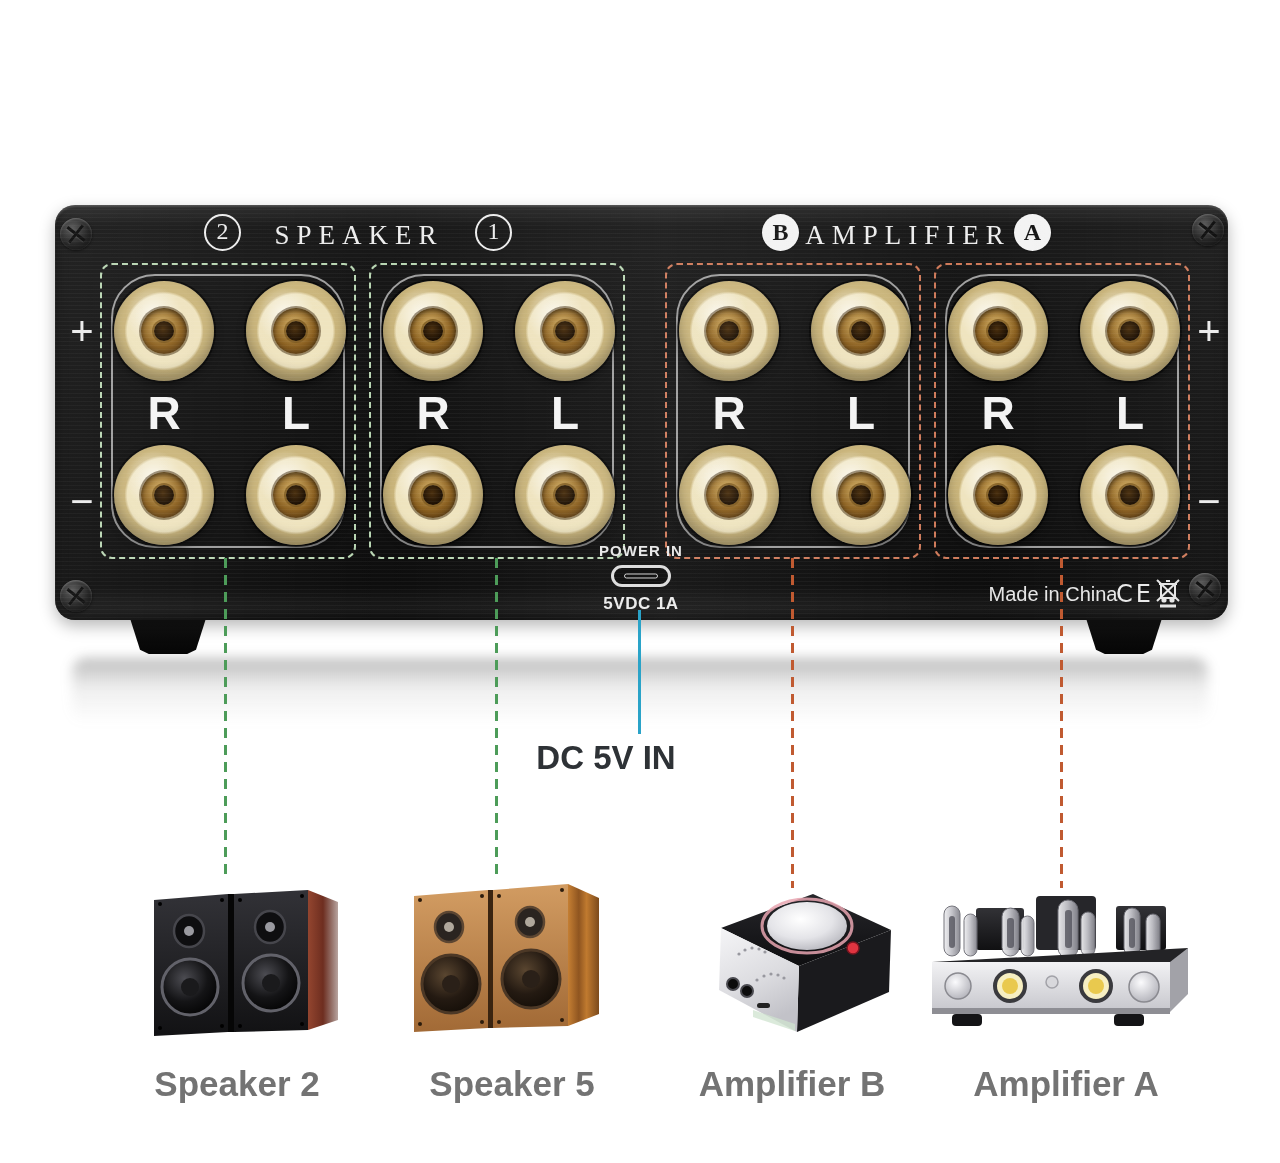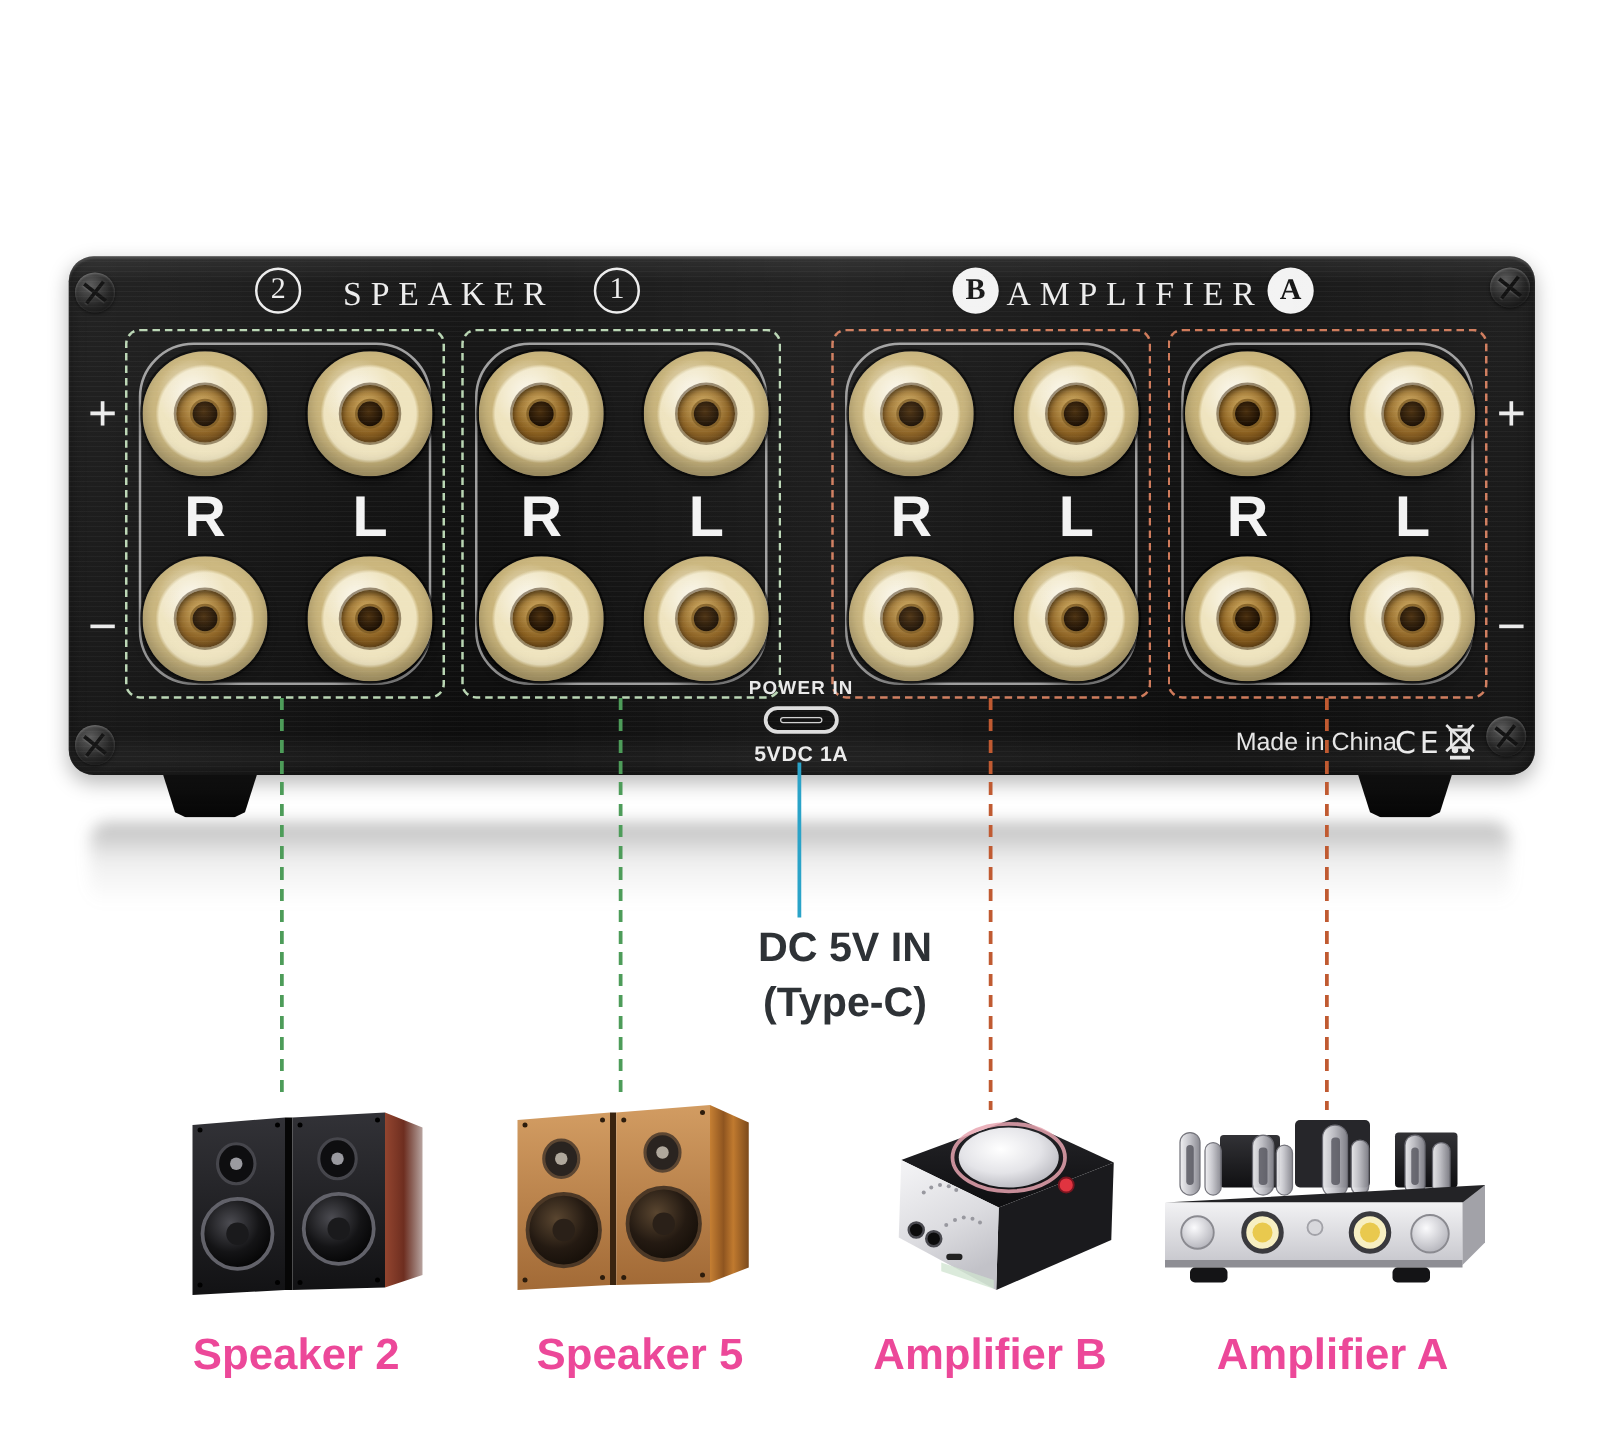--- a/index.html
+++ b/index.html
@@ -69,24 +69,24 @@
   .reflection{position:absolute;left:72px;top:658px;width:1136px;height:66px;border-radius:14px;
         background:linear-gradient(180deg,rgba(45,45,45,.32),rgba(120,120,120,.12) 45%,rgba(255,255,255,0));
         filter:blur(6px);z-index:0;}
 
   
   .callout{position:absolute;width:3px;z-index:6;}
   .callout.green{background:repeating-linear-gradient(180deg,#4d9c59 0 10px,rgba(0,0,0,0) 10px 17px);}
   .callout.orange{background:repeating-linear-gradient(180deg,#c05a31 0 10px,rgba(0,0,0,0) 10px 17px);}
   .callout.cyan{background:#2aa3c8;}
 
-  .dc-label{position:absolute;left:676px;top:736px;transform:translateX(-50%);text-align:center;
+  .dc-label{position:absolute;left:606px;top:736px;transform:translateX(-50%);
         color:#2e3236;font:700 33px/44px "Liberation Sans",sans-serif;z-index:6;white-space:nowrap;}
 
-  .product-label{position:absolute;transform:translateX(-50%);color:#ec4899;
+  .product-label{position:absolute;transform:translateX(-50%);color:#737373;
         font:700 35px/35px "Liberation Sans",sans-serif;white-space:nowrap;}
   .product-photo{position:absolute;z-index:3;}
 </style>
 </head>
 <body>
 
 <div class="canvas">
 
   <div class="reflection"></div>
   <div class="foot abs" style="left:128px;top:612px;"></div>
@@ -169,21 +169,20 @@
   </div>
 
   <div class="callout green" style="left:224px;top:558px;height:322px;"></div>
   <div class="callout green" style="left:495px;top:558px;height:316px;"></div>
   <div class="callout cyan" style="left:638px;top:610px;height:124px;"></div>
   <div class="callout orange" style="left:791px;top:558px;height:330px;"></div>
   <div class="callout orange" style="left:1060px;top:558px;height:330px;"></div>
 
   <div class="dc-label">
     <div>DC 5V IN</div>
-    <div>(Type-C)</div>
   </div>
 
   <svg class="product-photo" style="left:140px;top:882px;" width="200" height="168" viewBox="0 0 200 168">
     <defs>
       <linearGradient id="dkf" x1="0" y1="0" x2="0" y2="1">
         <stop offset="0" stop-color="#323237"></stop>
           <stop offset="1" stop-color="#121214"></stop>
       </linearGradient>
       <linearGradient id="rsw" x1="0" y1="0" x2="1" y2="0">
         <stop offset="0" stop-color="#93452f"></stop>

